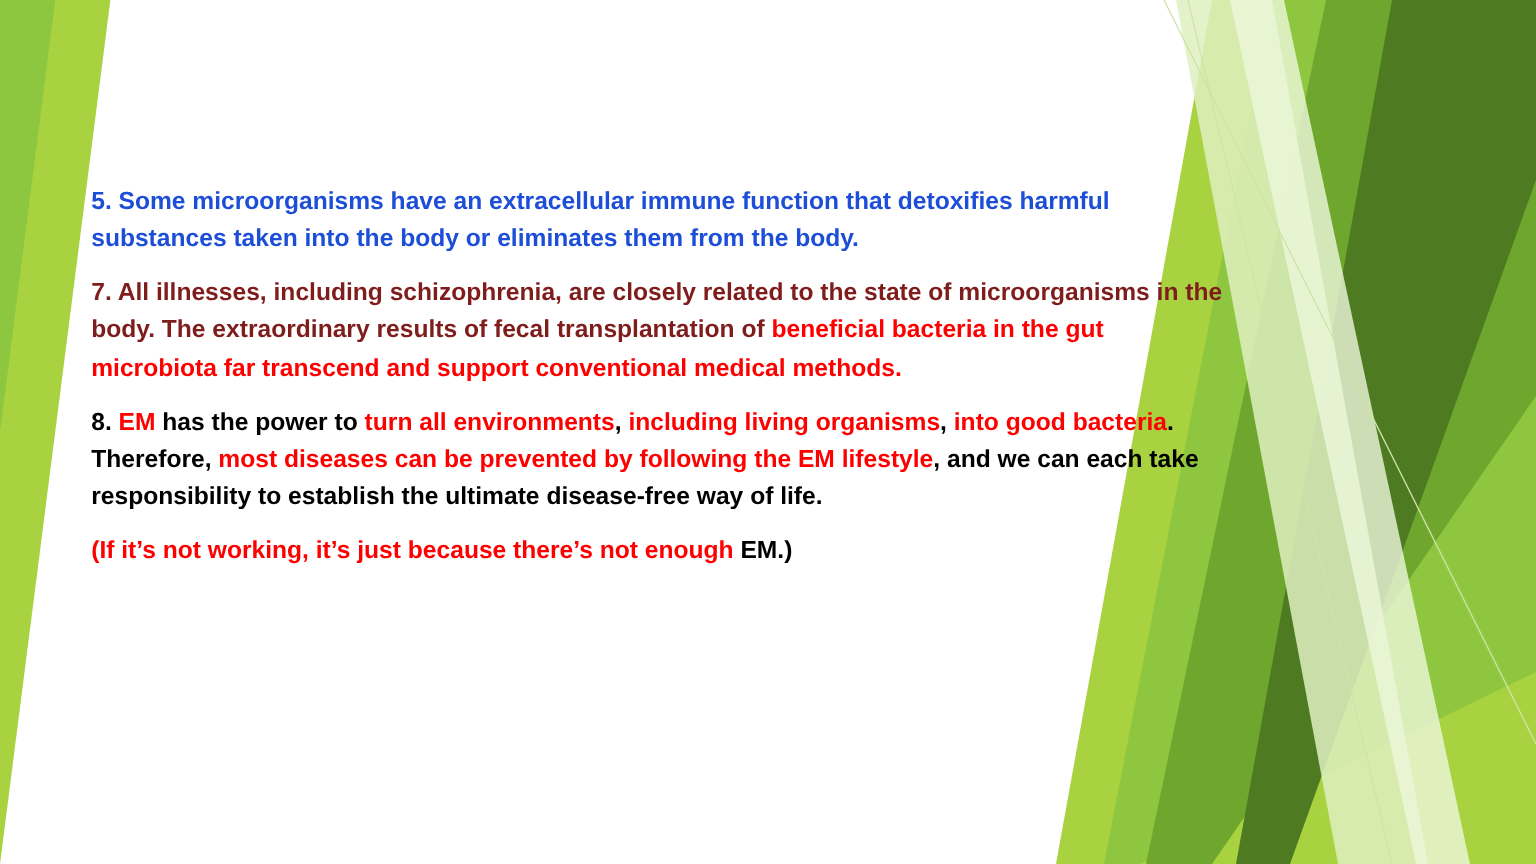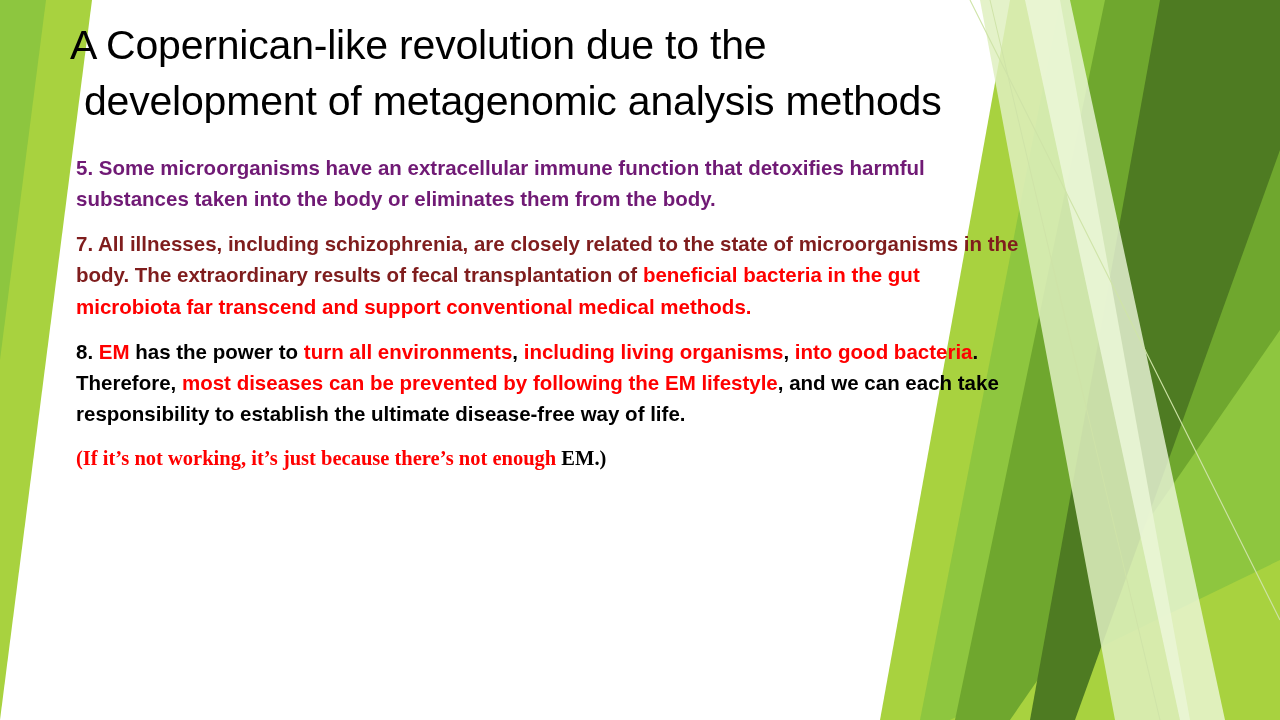--- a/index.html
+++ b/index.html
@@ -66,21 +66,20 @@
     font-size: 20.5px;
     line-height: 1.52;
     color: #000000;
     font-weight: bold;
   }
   .para {
     margin: 0 0 14px 0;
   }
   .para:last-child {
     margin-bottom: 0;
-    font-family: Liberation Serif, serif;
   }
   .red {
     color: #ff0000;
   }
   .blk {
     color: #000000;
   }
 </style>
 </head>
 <body>
@@ -96,25 +95,21 @@
     <polygon points="150,0 420,0 420,720 20,720" fill="#a8d23f"></polygon>
     <polygon points="200,0 420,0 420,560 90,720 60,720" fill="#8ec63f"></polygon>
     <polygon points="245,0 420,0 420,330 150,720 95,720" fill="#6fa72e"></polygon>
     <polygon points="300,0 420,0 420,150 215,720 170,720" fill="#4e7b22"></polygon>
     <polygon points="120,0 200,0 330,720 255,720" fill="#dff0c0" opacity="0.85"></polygon>
     <polygon points="165,0 210,0 365,720 320,720" fill="#eef7dc" opacity="0.8"></polygon>
     <polyline points="110,0 420,620" fill="none" stroke="#cfe3a8" stroke-width="1.1"></polyline>
     <polyline points="130,0 300,720" fill="none" stroke="#cfe3a8" stroke-width="1"></polyline>
   </svg>
 
-  <div class="title">
-    <span class="l1">A Copernican-like revolution due to the</span>
-    <span class="l2">development of metagenomic analysis methods</span>
-  </div>
 
   <div class="body-block" id="body-block">
-      <p class="para"><span class="blk" style="color: #701a75;">5. Some microorganisms have an extracellular immune function that detoxifies harmful substances taken into the body or eliminates them from the body.</span></p>
+      <p class="para"><span class="blk" style="color: #1d4ed8;">5. Some microorganisms have an extracellular immune function that detoxifies harmful substances taken into the body or eliminates them from the body.</span></p>
       <p class="para"><span class="blk" style="color: #7f1d1d;">7. All illnesses, including schizophrenia, are closely related to the state of microorganisms in the body. The extraordinary results of fecal transplantation of </span><span class="red" style="color: rgb(255, 0, 0); text-align: center;">beneficial bacteria in the gut microbiota far transcend and support conventional medical methods.</span></p>
       <p class="para"><span class="blk" style="color: rgb(0, 0, 0);">8. </span><span class="red" style="color: rgb(255, 0, 0);">EM</span><span class="blk" style="color: rgb(0, 0, 0);"> has the power to </span><span class="red" style="color: rgb(255, 0, 0);">turn all environments</span><span class="blk" style="color: rgb(0, 0, 0);">, </span><span class="red" style="color: rgb(255, 0, 0);">including living organisms</span><span class="blk" style="color: rgb(0, 0, 0);">, </span><span class="red" style="color: rgb(255, 0, 0);">into good bacteria</span><span class="blk" style="color: rgb(0, 0, 0);">. Therefore, </span><span class="red" style="color: rgb(255, 0, 0);">most diseases can be prevented by following the EM lifestyle</span><span class="blk" style="color: rgb(0, 0, 0);">, and we can each take responsibility to establish the ultimate disease-free way of life.</span></p>
       <p class="para"><span class="red" style="color: rgb(255, 0, 0);">(If it’s not working, it’s just because there’s not enough </span><span class="blk" style="color: rgb(0, 0, 0);">EM.)</span></p>
     </div>
 
 </div>
 
 </body></html>

